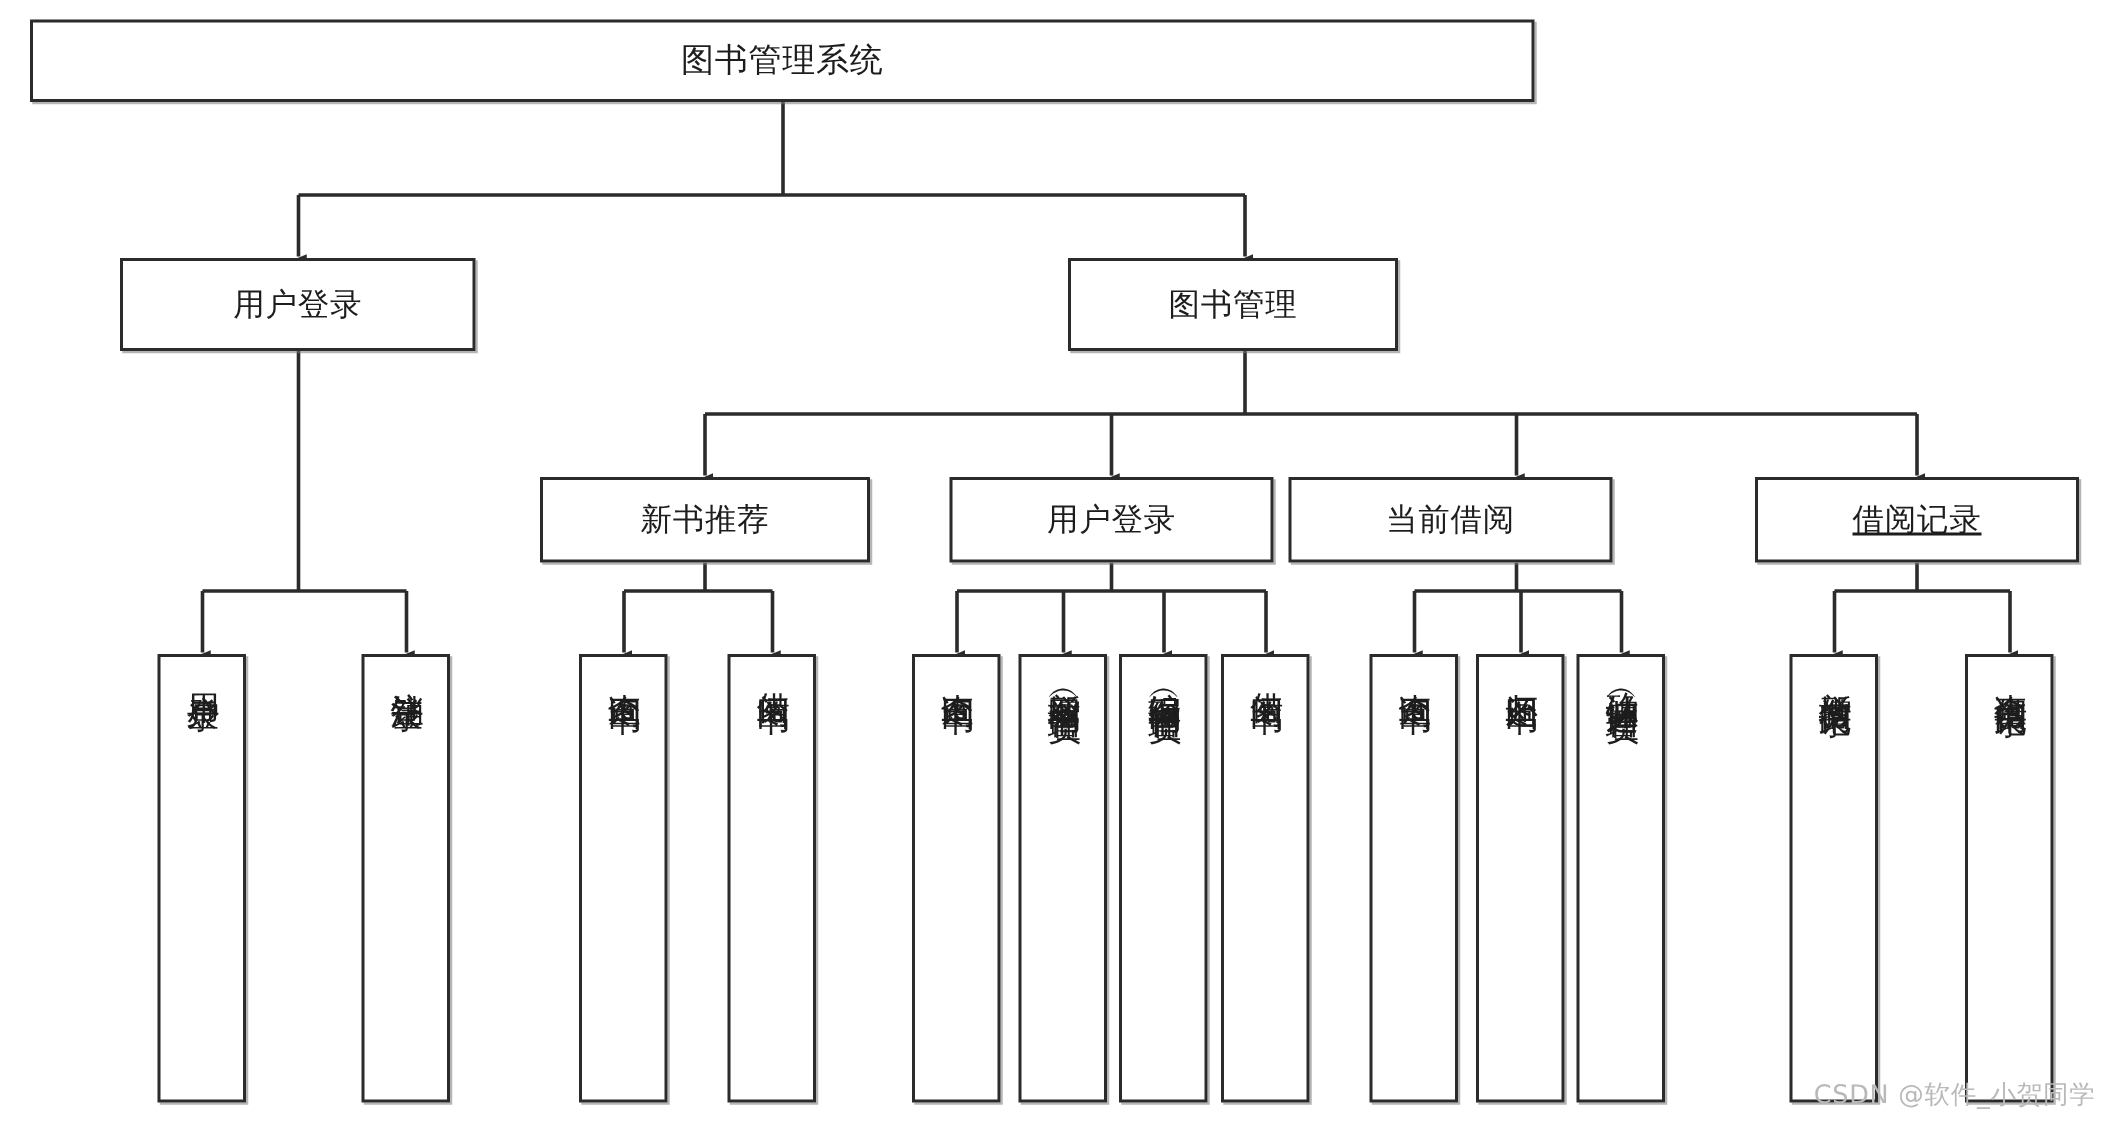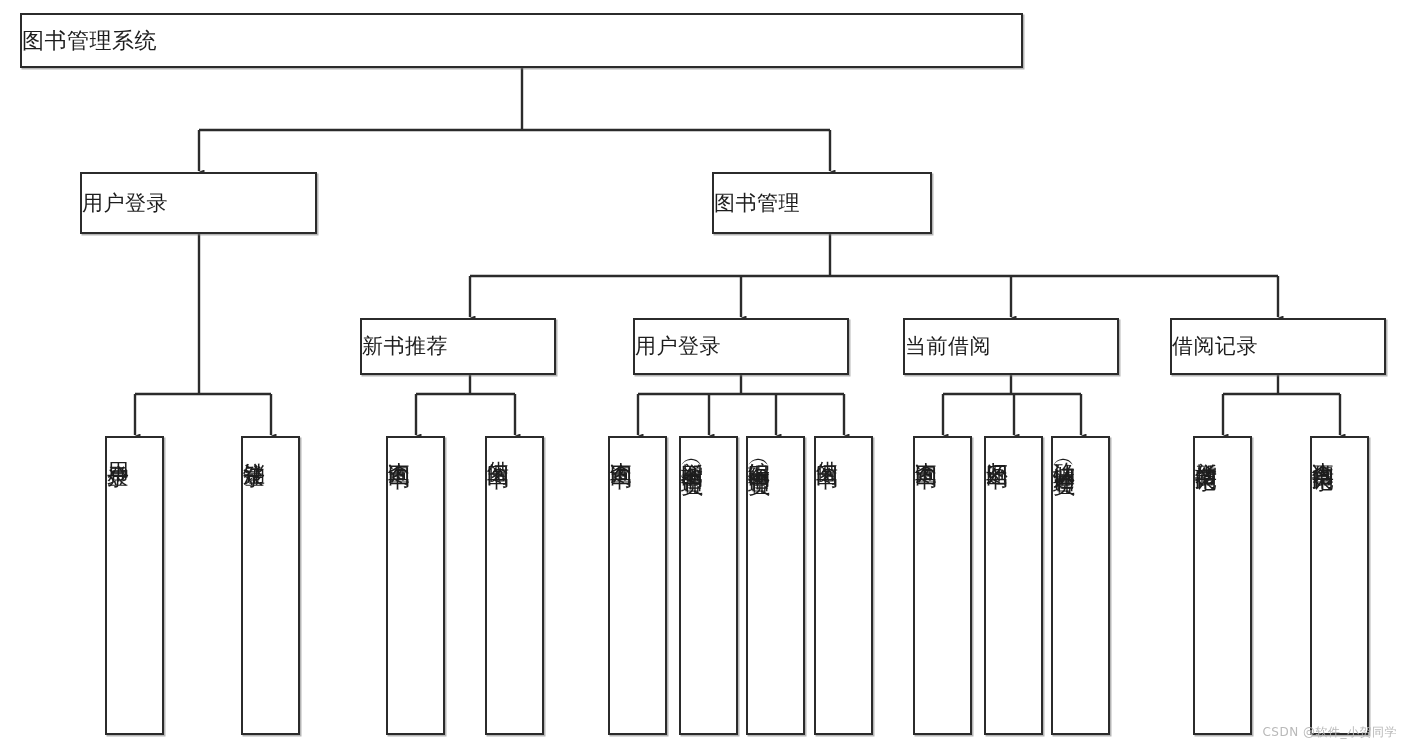--- a/index.html
+++ b/index.html
@@ -26,20 +26,21 @@
     pointer-events: none;
   }
   .node {
     position: absolute;
     box-sizing: border-box;
     background: #ffffff;
     border: 2px solid #2b2b2b;
     box-shadow: 1.5px 1.5px 0 0 rgba(120,120,120,0.55);
     display: flex;
     align-items: center;
+    justify-content: center;
     color: #1d1d1d;
   }
   .node .label {
     display: block;
     text-align: center;
     line-height: 1.08;
     letter-spacing: 0.5px;
   }
   .node.horizontal .label {
     writing-mode: horizontal-tb;
@@ -57,21 +58,21 @@
     text-orientation: upright;
     font-size: 22px;
     line-height: 1.0;
     letter-spacing: 2px;
     white-space: nowrap;
   }
   .watermark {
     position: absolute;
     right: 8px;
     bottom: 6px;
-    font-size: 12px;
+    font-size: 17px;
     color: #b9b9b9;
     letter-spacing: 0.5px;
     white-space: nowrap;
   }
 </style>
 </head>
 <body>
 
 <div id="canvas">
   <svg id="wires" viewBox="0 0 1405 747" xmlns="http://www.w3.org/2000/svg">
@@ -119,30 +120,30 @@
   <div id="nodes">
       <div class="node horizontal root" style="left: 20px; top: 13px; width: 1003px; height: 55px;">
         <span class="label">图书管理系统</span>
       </div>
       <div class="node horizontal" style="left: 80px; top: 172px; width: 237px; height: 62px;">
         <span class="label">用户登录</span>
       </div>
       <div class="node horizontal" style="left: 712px; top: 172px; width: 220px; height: 62px;">
         <span class="label">图书管理</span>
       </div>
-      <div class="node horizontal" style="left: 360px; top: 318px; width: 196px; height: 57px;">
+      <div class="node horizontal" style="left: 360px; top: 318px; width: 220px; height: 57px;">
         <span class="label">新书推荐</span>
       </div>
       <div class="node horizontal" style="left: 633px; top: 318px; width: 216px; height: 57px;">
         <span class="label">用户登录</span>
       </div>
-      <div class="node horizontal" style="left: 903px; top: 318px; width: 216px; height: 57px;">
+      <div class="node horizontal" style="left: 859px; top: 318px; width: 216px; height: 57px;">
         <span class="label">当前借阅</span>
       </div>
-      <div class="node horizontal" style="left: 1170px; top: 318px; width: 216px; height: 57px;">
+      <div class="node horizontal" style="left: 1170px; top: 318px; width: 216px; height: 57px; text-decoration: underline;">
         <span class="label">借阅记录</span>
       </div>
       <div class="node vertical" style="left: 105px; top: 436px; width: 59px; height: 299px;">
         <span class="label">用户登录</span>
       </div>
       <div class="node vertical" style="left: 241px; top: 436px; width: 59px; height: 299px;">
         <span class="label">注销登录</span>
       </div>
       <div class="node vertical" style="left: 386px; top: 436px; width: 59px; height: 299px;">
         <span class="label">查询图书</span>

